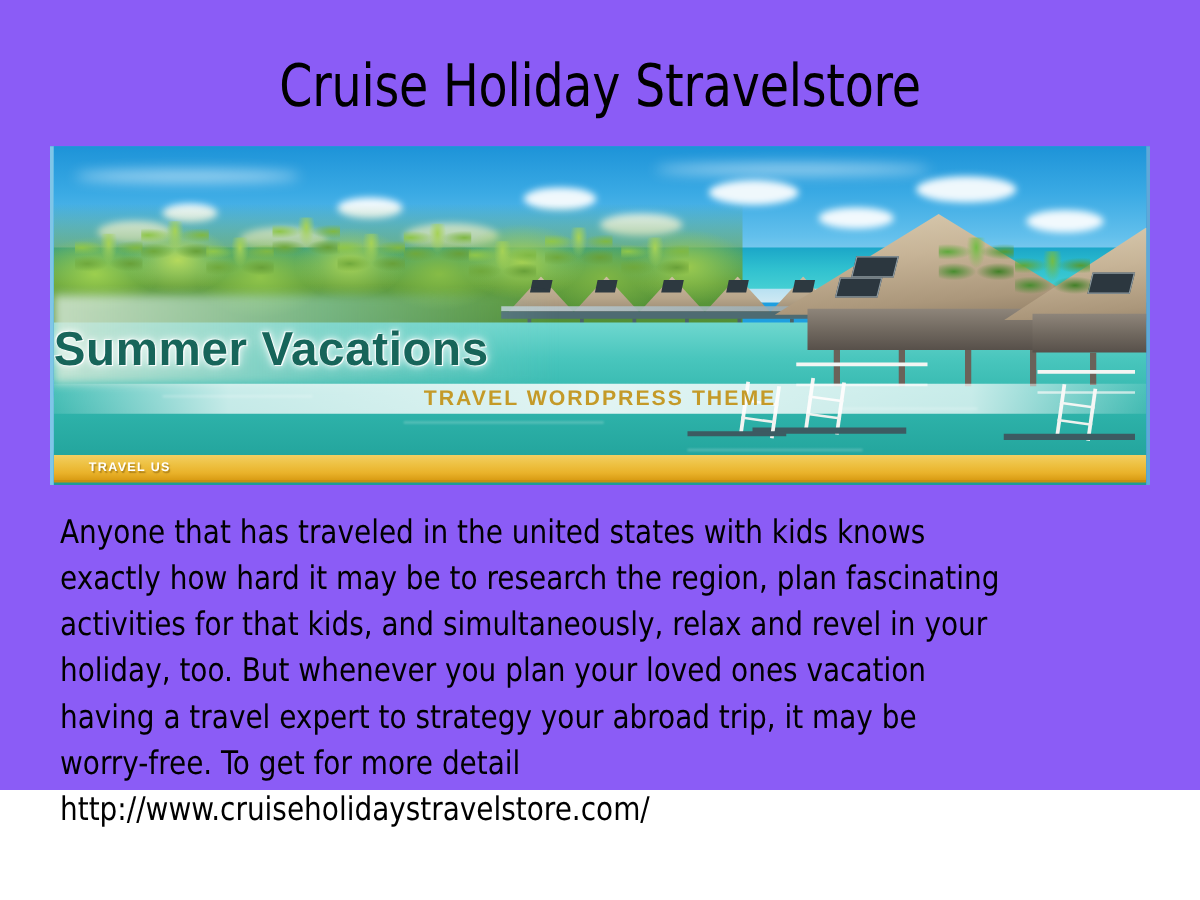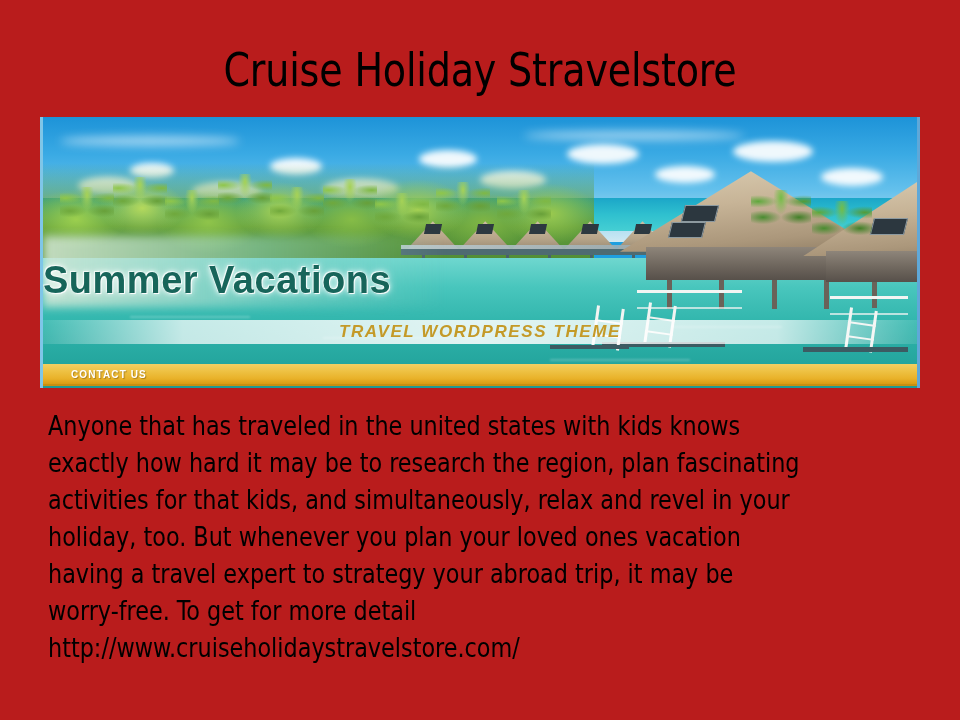--- a/index.html
+++ b/index.html
@@ -10,22 +10,22 @@
   body {
     width: 960px;
     height: 720px;
     overflow: hidden;
     font-family: "Liberation Sans", sans-serif;
   }
 
   #slide {
     position: relative;
     width: 960px;
-    height: 720px;
-    background: #b91c1c;
+    height: 632px;
+    background: #8b5cf6;
   }
 
   
   #page-title {
     position: absolute;
     left: 0;
     top: 42px;
     width: 960px;
     text-align: center;
     font-family: "DejaVu Sans Condensed", "Liberation Sans Narrow", "Liberation Sans", sans-serif;
@@ -316,33 +316,32 @@
     letter-spacing: 0.5px;
     line-height: 44px;
     text-shadow:
       0 0 5px rgba(255,255,255,0.95),
       0 0 10px rgba(255,255,255,0.8),
       1px 1px 0 rgba(255,255,255,0.9),
       -1px -1px 0 rgba(255,255,255,0.7);
   }
   #banner-subtitle-band {
     position: relative;
-    margin-top: 18px;
+    margin-top: 5px;
     width: 100%;
     height: 24px;
     background: linear-gradient(90deg,
        rgba(255,255,255,0.10) 0%,
        rgba(255,255,255,0.72) 16%,
        rgba(255,255,255,0.86) 50%,
        rgba(255,255,255,0.72) 84%,
        rgba(255,255,255,0.10) 100%);
     display: flex;
     align-items: center;
     justify-content: center;
-    font-style: italic;
   }
   #banner-subtitle-text {
     font-family: "Liberation Sans", sans-serif;
     font-size: 17px;
     font-weight: 700;
     color: #c49a28;
     letter-spacing: 1.6px;
   }
 
   
@@ -485,21 +484,21 @@
     <div class="deck-dark" style="left:58%; top:84%; width:9%; height:4px;"></div>
 
     <div id="banner-headline">
       <div id="banner-title-text">Summer Vacations</div>
       <div id="banner-subtitle-band">
         <span id="banner-subtitle-text">TRAVEL WORDPRESS THEME</span>
       </div>
     </div>
 
     <div id="contact-bar">
-      <span id="contact-us-label">CONTACT US</span>
+      <span id="contact-us-label">TRAVEL US</span>
     </div>
   </div>
 
   <div id="body-text">
     <span class="ln">Anyone that has traveled in the united states with kids knows</span>
     <span class="ln">exactly how hard it may be to research the region, plan fascinating</span>
     <span class="ln">activities for that kids, and simultaneously, relax and revel in your</span>
     <span class="ln">holiday, too. But whenever you plan your loved ones vacation</span>
     <span class="ln">having a travel expert to strategy your abroad trip, it may be</span>
     <span class="ln">worry-free. To get for more detail</span>

